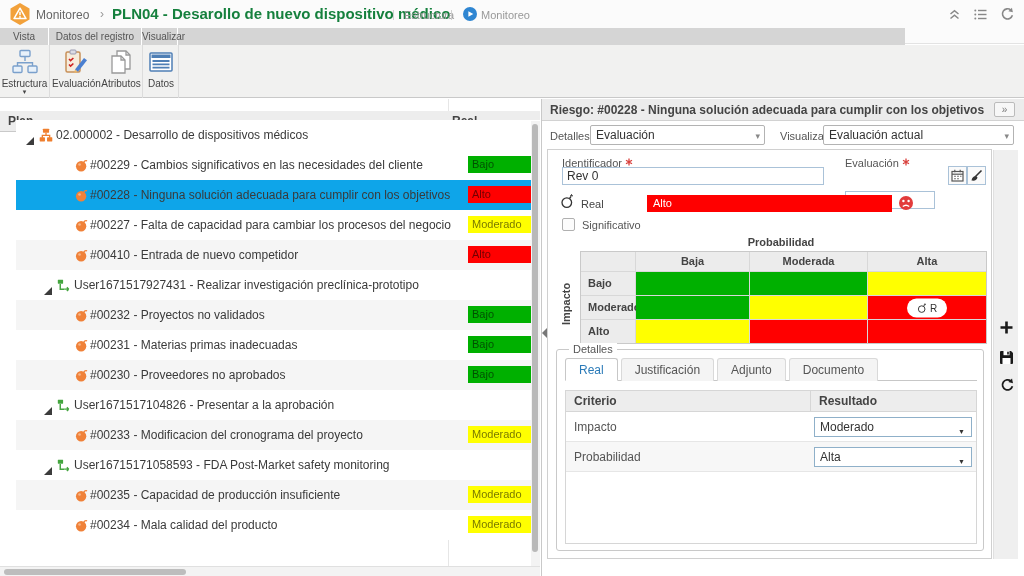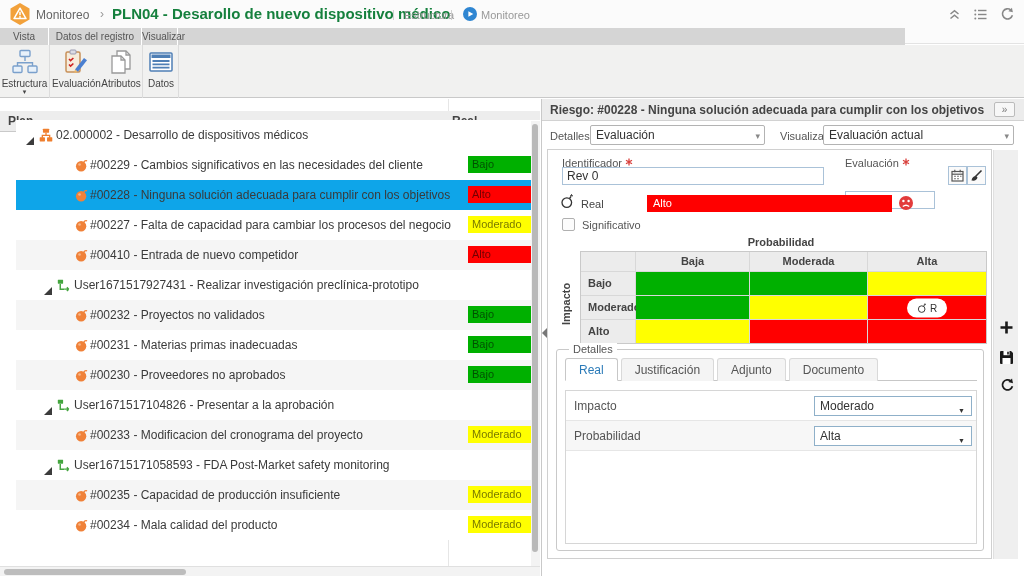--- a/index.html
+++ b/index.html
@@ -432,20 +432,24 @@
 
       <div class="fieldset">
         <span class="legend">Detalles</span>
         <div class="tabsrow">
             <div class="tab active">Real</div>
             <div class="tab">Justificación</div>
             <div class="tab">Adjunto</div>
             <div class="tab">Documento</div>
           </div>
         <div class="dtable">
+          <div class="dthead">
+            <div class="c1">Criterio</div>
+            <div class="c2">Resultado</div>
+          </div>
           <div id="crit-body">
               <div class="drow">
                 <div class="c1">Impacto</div>
                 <div class="c2">
                   <div class="rsel"><span>Moderado</span><span class="arr">▼</span></div>
                 </div>
               </div>
               <div class="drow alt">
                 <div class="c1">Probabilidad</div>
                 <div class="c2">

